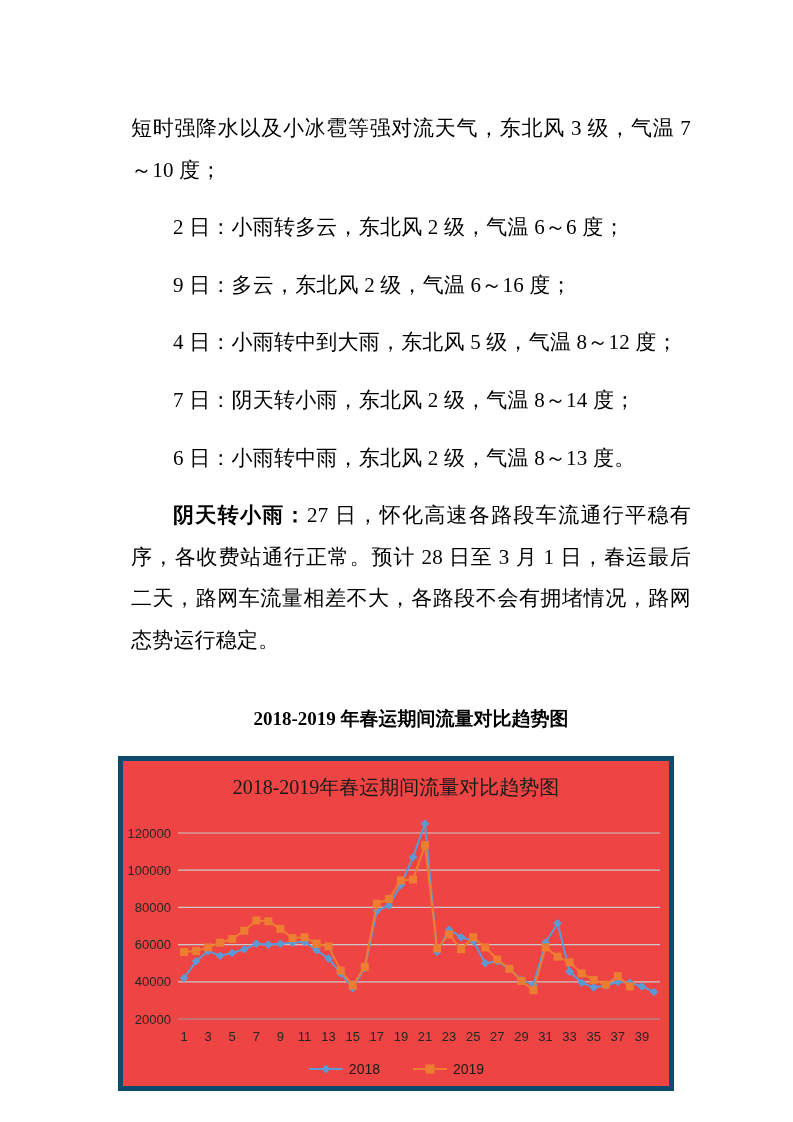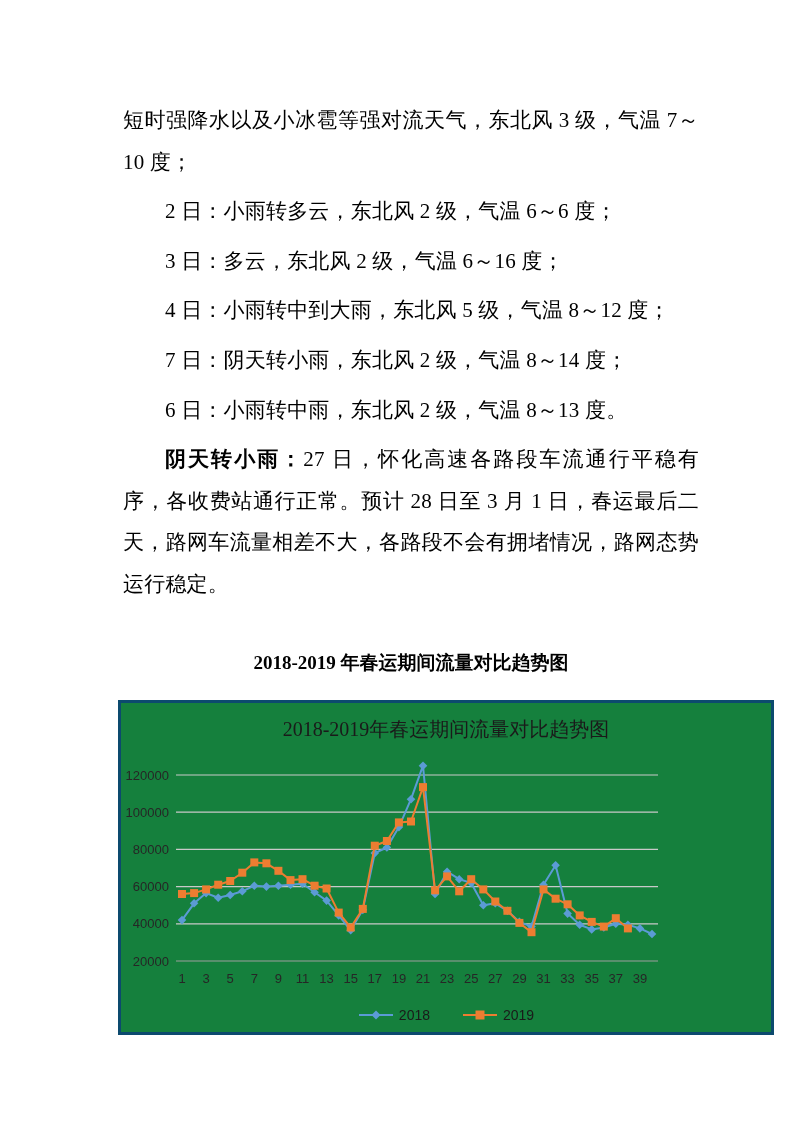--- a/index.html
+++ b/index.html
@@ -9,41 +9,41 @@
     background:#fff;
     overflow:hidden;
     font-family:"Liberation Serif","DejaVu Serif",serif;
     color:#000;
   }
   .content{
     padding:92px 0 0 115px;
     width:592px;
   }
   p.para{
-    margin:8px;
+    margin:16px;
     font-size:21px;
     line-height:41.6px;
     text-align:justify;
     letter-spacing:0.2px;
   }
   p.indent{ text-indent:42px; }
   h2.doc-heading{
     margin:40px 0 16px 0;
     font-size:19px;
     line-height:34px;
     font-weight:bold;
     text-align:center;
   }
   .chart-box{
     position:relative;
     box-sizing:border-box;
     margin:20px 0 0 3px;
-    width:656px;height:335px;
-    border:3px solid #0c4a6e;
-    background:#15803d;
+    width:556px;height:335px;
+    border:5px solid #0c4a6e;
+    background:#ef4444;
   }
   .chart-title{
     position:absolute;
     top:13px;left:0;right:0;
     text-align:center;
     font-size:20px;
     color:#1a1a1a;
     font-family:"Liberation Serif","DejaVu Serif",serif;
   }
   svg.plot{ position:absolute;left:0;top:0; }
@@ -57,21 +57,21 @@
   .legend-item{ display:flex;align-items:center;gap:5px; }
 </style>
 </head>
 <body>
 
 <div class="page">
   <div class="content">
 
     <p class="para">短时强降水以及小冰雹等强对流天气，东北风 3 级，气温 7～10 度；</p>
     <p class="para indent">2 日：小雨转多云，东北风 2 级，气温 6～6 度；</p>
-    <p class="para indent">3 日：多云，东北风 2 级，气温 6～16 度；</p>
+    <p class="para indent">9 日：多云，东北风 2 级，气温 6～16 度；</p>
     <p class="para indent">4 日：小雨转中到大雨，东北风 5 级，气温 8～12 度；</p>
     <p class="para indent">7 日：阴天转小雨，东北风 2 级，气温 8～14 度；</p>
     <p class="para indent">6 日：小雨转中雨，东北风 2 级，气温 8～13 度。</p>
     <p class="para indent"><strong>阴天转小雨：</strong><span>27 日，怀化高速各路段车流通行平稳有序，各收费站通行正常。预计 28 日至 3 月 1 日，春运最后二天，路网车流量相差不大，各路段不会有拥堵情况，路网态势运行稳定。</span></p>
 
     <h2 class="doc-heading">2018-2019 年春运期间流量对比趋势图</h2>
 
     <div class="chart-box">
       <div class="chart-title">2018-2019年春运期间流量对比趋势图</div>
       <svg id="plot" class="plot" width="544" height="335" viewBox="0 0 544 335">

